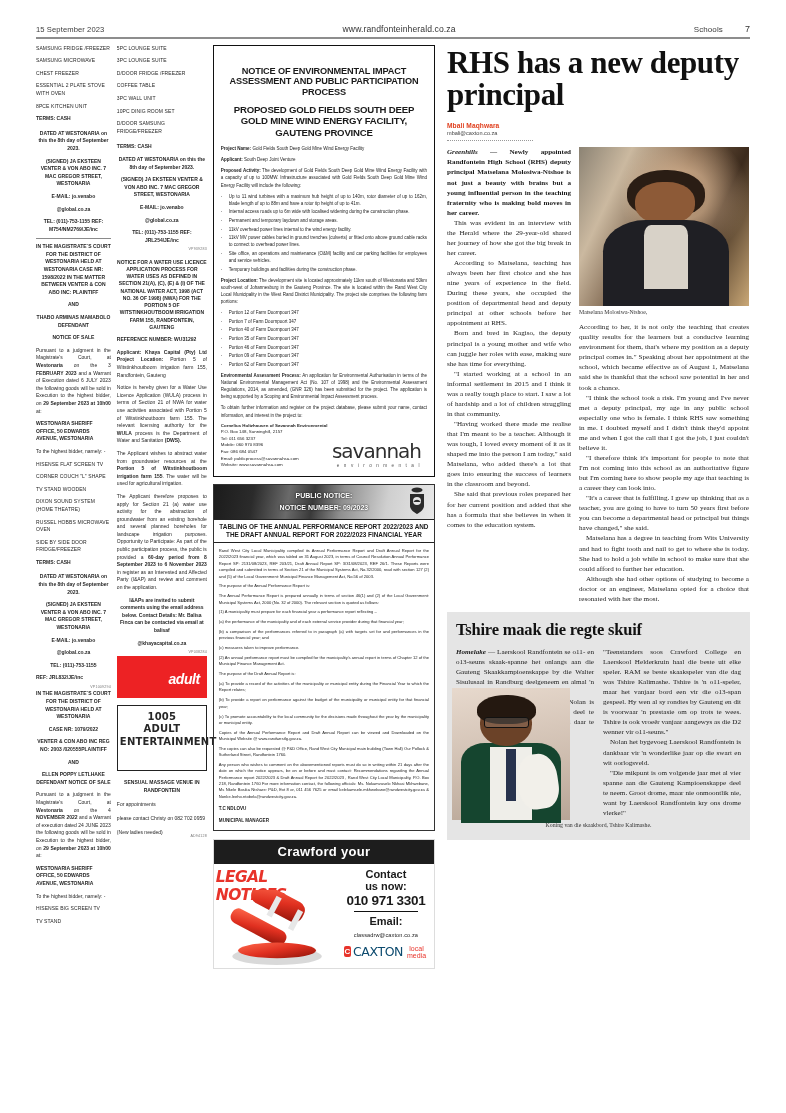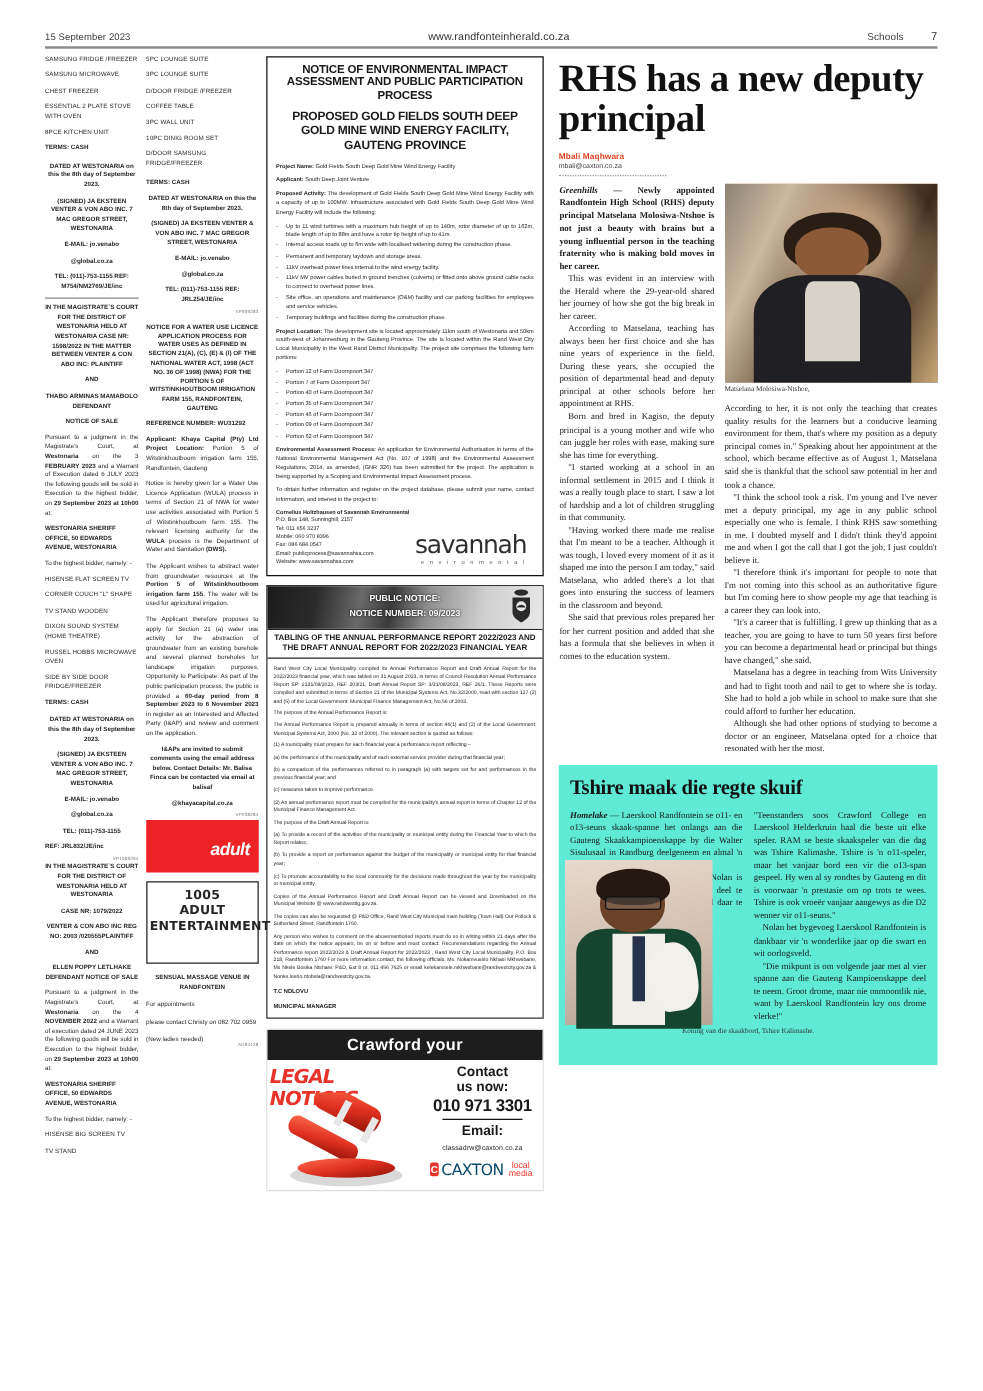--- a/index.html
+++ b/index.html
@@ -35,21 +35,21 @@
   .cls p { margin:0 0 5px 0; }
   .cls .ln { text-transform:uppercase; letter-spacing:.1px; }
   .cls .b { font-weight:bold; }
   .cls .ctr { text-align:center; }
   .cls .hd { font-weight:bold; text-align:center; text-transform:uppercase; line-height:1.45; margin:6px 0 5px;}
   .cls .ref { text-align:right; font-size:3.6px; color:#777; letter-spacing:.2px; margin-top:-2px;}
   .cls hr.sep { border:0; border-top:.7px solid #8a8a8a; margin:3px 0 4px 0;}
   .cls .just { text-align:justify; }
 
   
-  .notice-box { border:1.1px solid #111; padding:4px 7px 7px 7px; }
+  .notice-box { border:1.1px solid #111; padding:20px 7px 7px 7px; }
   .nb-t1 { font-weight:bold; text-align:center; font-size:9.2px; line-height:1.18; letter-spacing:-.15px; }
   .nb-t2 { font-weight:bold; text-align:center; font-size:9.6px; line-height:1.18; margin-top:6px; letter-spacing:-.2px;}
   .nb-body { font-size:4.5px; line-height:1.58; color:#1c1c1c; margin-top:7px; text-align:justify; }
   .nb-body p { margin:0 0 4px 0; }
   .nb-body .lbl { font-weight:bold; }
   .nb-li { display:flex; gap:3px; margin:0 0 1.5px 0; }
   .nb-li .dash { flex:0 0 5px; color:#444; }
   .nb-li .tx { flex:1; }
   .nb-contact { font-size:4.4px; line-height:1.5; }
   .nb-contact .cb { font-weight:bold; }
@@ -95,38 +95,38 @@
   .la-cax { display:flex; align-items:center; justify-content:center; gap:2px; margin-top:6px; }
   .cax-mark { width:11px; height:11px; background:#e8332a; color:#fff; font-weight:bold; font-size:8px; line-height:11px; border-radius:2px; }
   .cax-name { font-family:"DejaVu Sans", sans-serif; font-size:12.5px; letter-spacing:-.4px; color:#0c4a6e; }
   .cax-sub { font-size:7px; color:#e8332a; }
 
   
   .headline { font-family:"Liberation Serif", serif; font-size:31px; line-height:1.06; letter-spacing:-.4px; color:#111; margin:2px 0 10px 0;}
   .byline { font-weight:bold; color:#e0401f; font-size:6.6px; letter-spacing:.1px;}
   .byline-mail { font-size:5.6px; color:#444; margin-top:1px;}
   .byline-rule { border-top:1px dotted #999; margin:4px 0 6px 0; width:86px;}
-  .artcols { display:flex; gap:8px;justify-content:center; }
+  .artcols { display:flex; gap:8px; }
   .artcol { font-family:"Liberation Serif", serif; font-size:7.1px; line-height:1.42; text-align:justify; color:#1a1a1a; }
   .artcol p { margin:0; text-indent:7px; }
   .artcol p.noind { text-indent:0; }
   .lead { font-weight:bold; }
   .lead i { font-style:italic; }
   .photo { background:linear-gradient(160deg,#b98a62,#8e5f3e 45%,#5d3a24); position:relative; overflow:hidden; }
   .photo .frame { position:absolute; inset:0; background:
       radial-gradient(circle at 62% 30%, rgba(255,215,175,.55) 0 16%, rgba(0,0,0,0) 42%),
       linear-gradient(115deg,#8c8374 0%,#cbb9a0 22%,#6e553f 48%,#3b2a1c 70%,#caa877 100%); }
   .photo .head { position:absolute; left:28%; top:14%; width:46%; height:30%; background:#2a1d14; border-radius:48% 48% 42% 42%; }
   .photo .face { position:absolute; left:33%; top:22%; width:35%; height:26%; background:#8d5a37; border-radius:46%; }
   .photo .body { position:absolute; left:14%; top:46%; width:74%; height:58%; background:#1f1f24; border-radius:34% 34% 8% 8%; }
   .photo .shirt { position:absolute; left:38%; top:49%; width:26%; height:40%; background:#d8d2c8; border-radius:16% 16% 0 0; }
   .caption { font-family:"Liberation Serif", serif; font-size:5.8px; color:#333; margin-top:3px; line-height:1.35;}
 
   
-  .afr { background:#5eead4; padding:8px 9px 22px 9px; margin-top:8px; }
+  .afr { background:#e5e5e5; padding:8px 9px 10px 9px; margin-top:8px; }
   .afr h2 { font-family:"Liberation Serif", serif; font-size:16.5px; font-weight:bold; margin:0 0 7px 0; letter-spacing:-.2px; color:#111; }
   .afrcols { display:flex; gap:9px; }
   .afrcol { font-family:"Liberation Serif", serif; font-size:7.1px; line-height:1.42; text-align:justify; color:#1a1a1a; position:relative;}
   .afrcol p { margin:0; text-indent:7px; }
   .afrcol p.noind { text-indent:0; }
   .afr-photo { position:absolute; left:-4px; bottom:-2px; width:118px; height:132px; }
   .boy-bg { position:absolute; inset:0; background:linear-gradient(170deg,#e7d9cd,#cdbcae 60%,#b7a596); }
   .boy-head { position:absolute; left:24%; top:10%; width:44%; height:34%; background:#6b4228; border-radius:48%; }
   .boy-hair { position:absolute; left:21%; top:5%; width:50%; height:22%; background:#241810; border-radius:50% 50% 40% 40%; }
   .boy-glass { position:absolute; left:27%; top:22%; width:38%; height:8%; border:1.4px solid #111; border-radius:3px; background:rgba(255,255,255,.15); }

